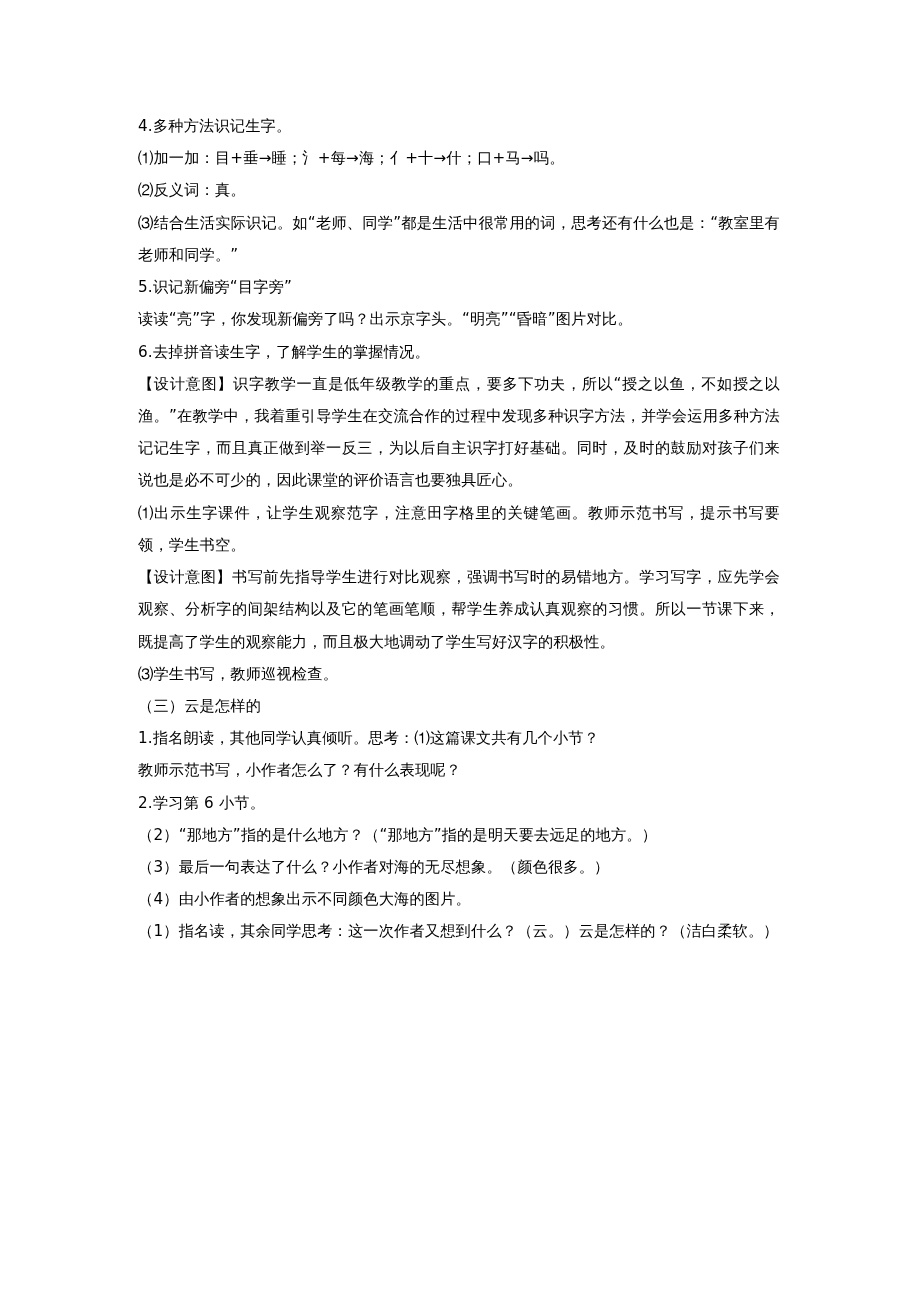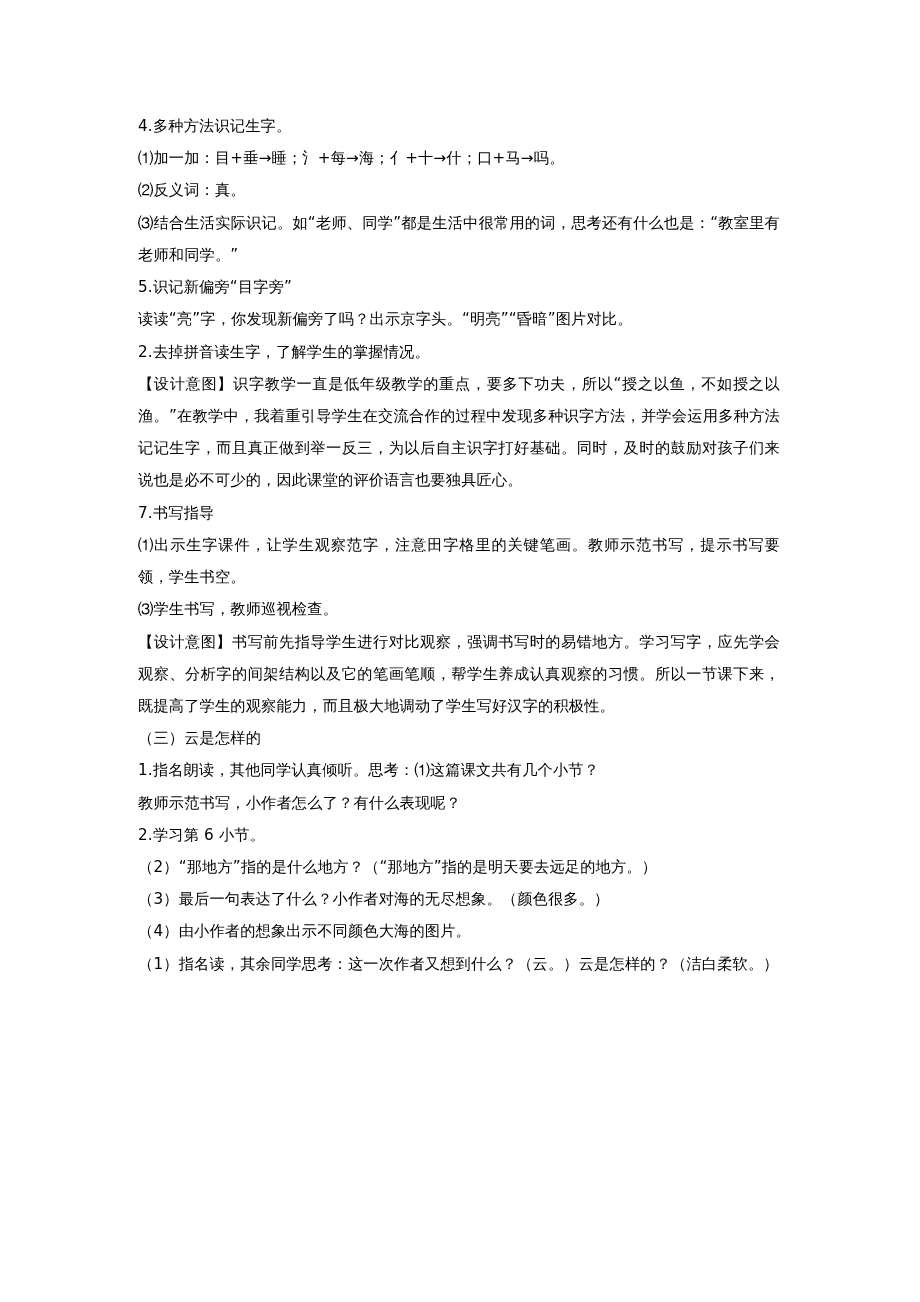--- a/index.html
+++ b/index.html
@@ -37,26 +37,25 @@
 <body>
 
 <div class="page">
   <div class="doc-body">
     <p class="para">4.多种方法识记生字。</p>
     <p class="para">⑴加一加：目+垂→睡；氵+每→海；亻+十→什；口+马→吗。</p>
     <p class="para">⑵反义词：真。</p>
     <p class="para">⑶结合生活实际识记。如“老师、同学”都是生活中很常用的词，思考还有什么也是：“教室里有老师和同学。”</p>
     <p class="para">5.识记新偏旁“目字旁”</p>
     <p class="para">读读“亮”字，你发现新偏旁了吗？出示京字头。“明亮”“昏暗”图片对比。</p>
-    <p class="para">2.去掉拼音读生字，了解学生的掌握情况。</p>
+    <p class="para">6.去掉拼音读生字，了解学生的掌握情况。</p>
     <p class="para">【设计意图】识字教学一直是低年级教学的重点，要多下功夫，所以“授之以鱼，不如授之以渔。”在教学中，我着重引导学生在交流合作的过程中发现多种识字方法，并学会运用多种方法记记生字，而且真正做到举一反三，为以后自主识字打好基础。同时，及时的鼓励对孩子们来说也是必不可少的，因此课堂的评价语言也要独具匠心。</p>
-    <p class="para">7.书写指导</p>
     <p class="para">⑴出示生字课件，让学生观察范字，注意田字格里的关键笔画。教师示范书写，提示书写要领，学生书空。</p>
+    <p class="para">【设计意图】书写前先指导学生进行对比观察，强调书写时的易错地方。学习写字，应先学会观察、分析字的间架结构以及它的笔画笔顺，帮学生养成认真观察的习惯。所以一节课下来，既提高了学生的观察能力，而且极大地调动了学生写好汉字的积极性。</p>
     <p class="para">⑶学生书写，教师巡视检查。</p>
-    <p class="para">【设计意图】书写前先指导学生进行对比观察，强调书写时的易错地方。学习写字，应先学会观察、分析字的间架结构以及它的笔画笔顺，帮学生养成认真观察的习惯。所以一节课下来，既提高了学生的观察能力，而且极大地调动了学生写好汉字的积极性。</p>
     <p class="para">（三）云是怎样的</p>
     <p class="para">1.指名朗读，其他同学认真倾听。思考：⑴这篇课文共有几个小节？</p>
     <p class="para">教师示范书写，小作者怎么了？有什么表现呢？</p>
     <p class="para">2.学习第 6 小节。</p>
     <p class="para">（2）“那地方”指的是什么地方？（“那地方”指的是明天要去远足的地方。）</p>
     <p class="para">（3）最后一句表达了什么？小作者对海的无尽想象。（颜色很多。）</p>
     <p class="para">（4）由小作者的想象出示不同颜色大海的图片。</p>
     <p class="para">（1）指名读，其余同学思考：这一次作者又想到什么？（云。）云是怎样的？（洁白柔软。）</p>
   </div>
 </div>

